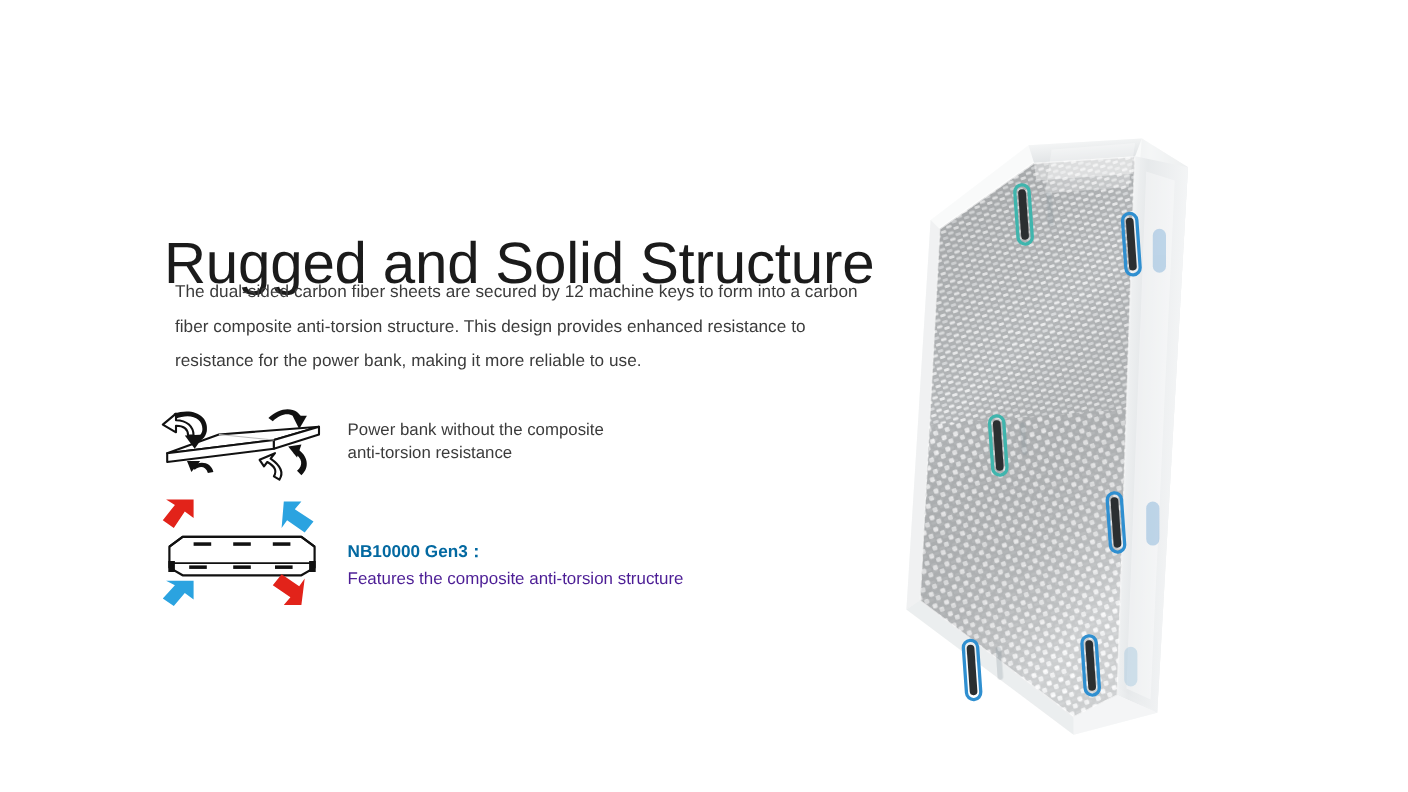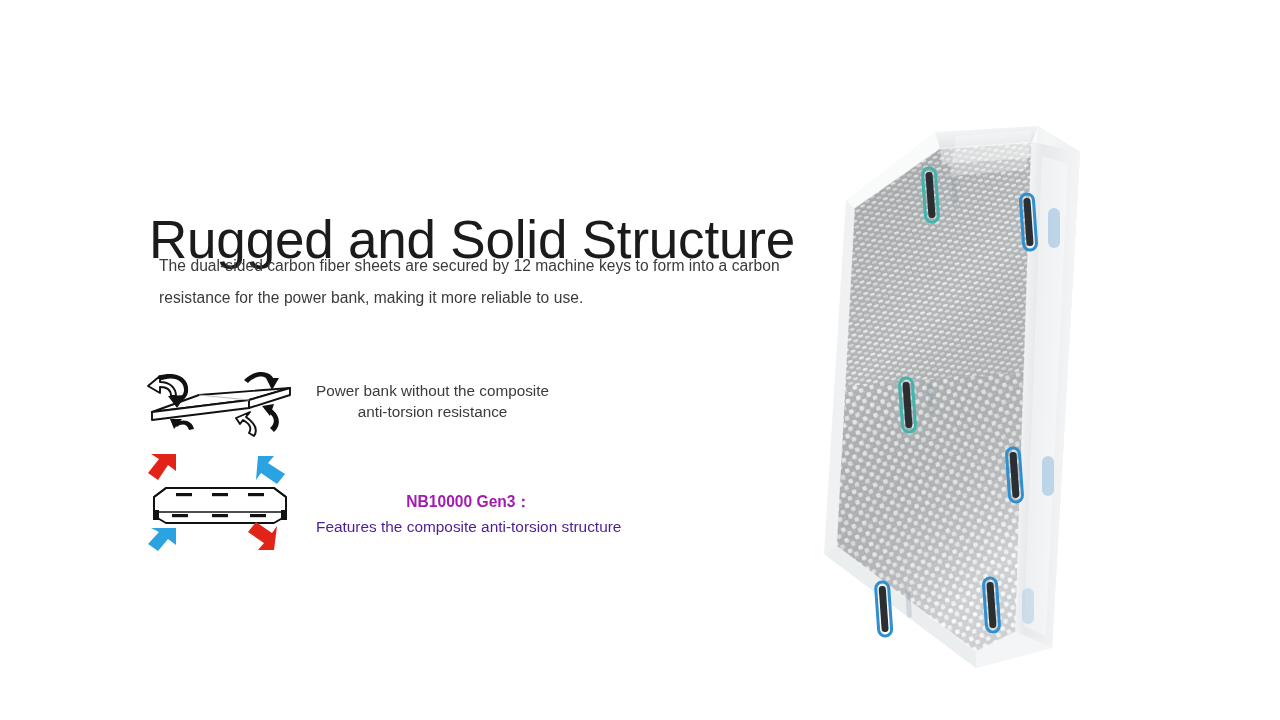--- a/index.html
+++ b/index.html
@@ -46,21 +46,20 @@
     color: #3b3b3b;
     letter-spacing: 0.05px;
   }
   .body-copy p { margin: 10px; }
 
   
   .compare-row {
     position: absolute;
     display: flex;
     align-items: center;
-    text-align: center;
   }
   .row-bad  { left: 146px; top: 362px; }
   .row-good { left: 146px; top: 452px; }
 
   .fig {
     width: 152px;
     height: 78px;
     flex: 0 0 152px;
     position: relative;
   }
@@ -76,21 +75,21 @@
   .caption-line {
     font-size: 15.3px;
     line-height: 21px;
     color: #3b3b3b;
     white-space: nowrap;
   }
   .caption-title {
     font-size: 15.6px;
     line-height: 25px;
     font-weight: 700;
-    color: #a21caf;
+    color: #0369a1;
     white-space: nowrap;
     margin-top: 24px;
   }
   .caption-sub {
     font-size: 15.4px;
     line-height: 25px;
     color: #4c1d95;
     white-space: nowrap;
   }
 
@@ -106,20 +105,21 @@
 </style>
 </head>
 <body>
 
 <div class="stage">
 
   <h1 class="headline">Rugged and Solid Structure</h1>
 
   <div class="body-copy">
     <p>The dual-sided carbon fiber sheets are secured by 12 machine keys to form into a carbon</p>
+    <p>fiber composite anti-torsion structure. This design provides enhanced resistance to</p>
     <p>resistance for the power bank, making it more reliable to use.</p>
   </div>
 
   <div class="compare-row row-bad">
 
     <div class="fig">
       <svg width="152" height="78" viewBox="0 0 152 78">
 
         <g fill="#ffffff" stroke="#111111" stroke-width="1.9" stroke-linejoin="round">
 

